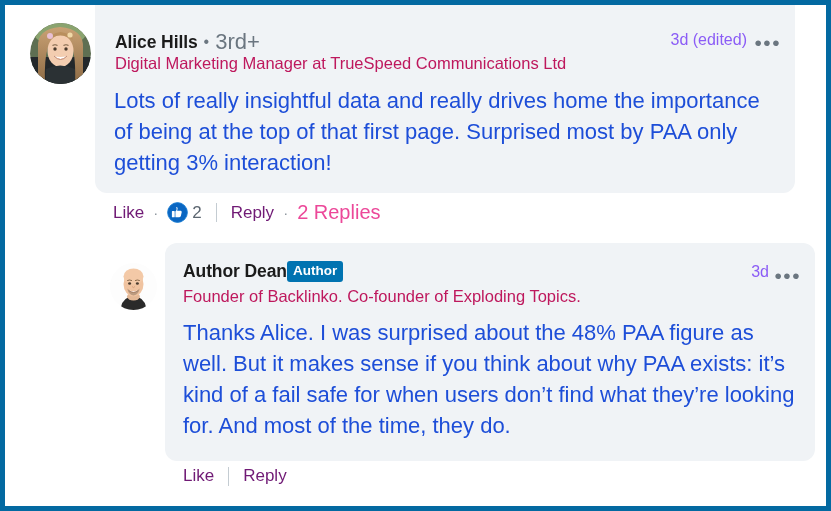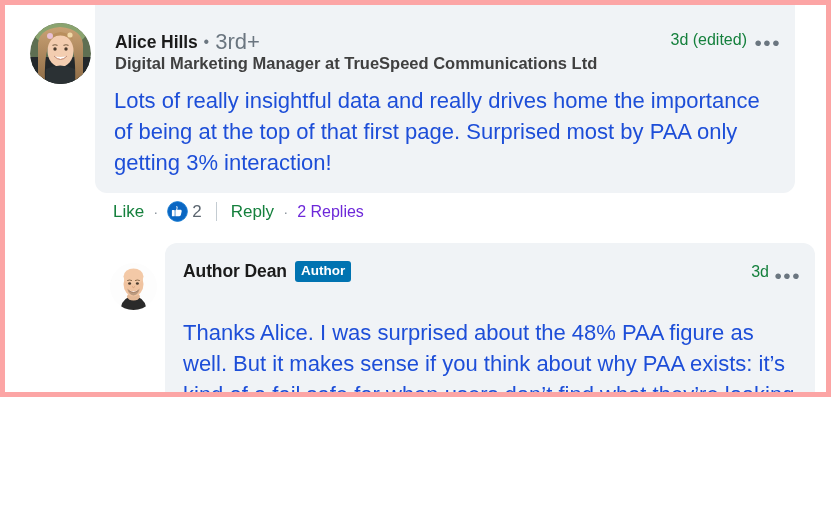--- a/index.html
+++ b/index.html
@@ -11,23 +11,23 @@
   }
 
   body {
     font-family: "Liberation Sans", "DejaVu Sans", sans-serif;
     background: #ffffff;
   }
 
   #frame {
     position: relative;
     width: 831px;
-    height: 397px;
+    height: 511px;
     background: #ffffff;
-    border: 5px solid #fca5a5;
+    border: 5px solid #0369a1;
     overflow: hidden;
   }
 
   
   #comment-root {
     position: absolute;
     left: 0px;
     top: -5px;
     width: 816px;
     height: 240px;
@@ -108,38 +108,37 @@
   }
 
   .author-badge {
     display: inline-block;
     background: #0073b1;
     color: #ffffff;
     font-size: 13.5px;
     font-weight: bold;
     padding: 2px 6px 3px 6px;
     border-radius: 3px;
-    margin-left: 8px;
+    margin-left: 0;
     line-height: 1.15;
   }
 
   .headline {
     position: absolute;
-    color: #404040;
+    color: #be185d;
     font-size: 16.5px;
     white-space: nowrap;
-    font-weight: bold;
   }
 
   #alice-headline { left: 20px; top: 49px; }
   #brian-headline { left: 18px; top: 44px; }
 
   .timestamp {
     position: absolute;
-    color: #15803d;
+    color: #8b5cf6;
     font-size: 16px;
     white-space: nowrap;
   }
 
   #alice-time { right: 48px; top: 26px; }
   #brian-time { right: 46px; top: 20px; text-align: right; }
 
   .ellipsis-btn {
     position: absolute;
     color: #6b7680;
@@ -177,21 +176,21 @@
     position: absolute;
     display: flex;
     align-items: center;
     white-space: nowrap;
   }
 
   #alice-actions { left: 108px; top: 201px; }
   #brian-actions { left: 178px; top: 461px; }
 
   .action-link {
-    color: #15803d;
+    color: #701a75;
     font-size: 17px;
     cursor: pointer;
   }
 
   .action-sep-dot {
     color: #8e979f;
     font-size: 15px;
     margin: 0 9px;
   }
 
@@ -209,22 +208,22 @@
     cursor: pointer;
   }
 
   .reaction-count {
     color: #5c6670;
     font-size: 17px;
     margin-left: 4px;
   }
 
   .replies-count {
-    color: #6d28d9;
-    font-size: 16px;
+    color: #ec4899;
+    font-size: 20px;
   }
 
   .like-icon { display: block; width: 21px; height: 21px; }
 </style>
 </head>
 <body>
 
 <div id="frame">
 
   <div id="comment-root">
@@ -321,20 +320,21 @@
     </svg>
   </div>
 
   <div class="card" id="card-brian">
 
     <div class="hdr-name-row" id="brian-name-row">
       <span class="person-name">Author Dean</span>
       <span class="author-badge">Author</span>
     </div>
 
+    <div class="headline" id="brian-headline">Founder of Backlinko. Co-founder of Exploding Topics.</div>
 
     <div class="timestamp" id="brian-time">3d</div>
 
     <div class="ellipsis-btn" id="brian-ellipsis">•••</div>
 
     <div class="body-text" id="brian-body">Thanks Alice. I was surprised about the 48% PAA figure as well. But it makes sense if you think about why PAA exists: it’s kind of a fail safe for when users don’t find what they’re looking for. And most of the time, they do.</div>
   </div>
 
   <div class="action-row" id="brian-actions">
     <span class="action-link">Like</span>

